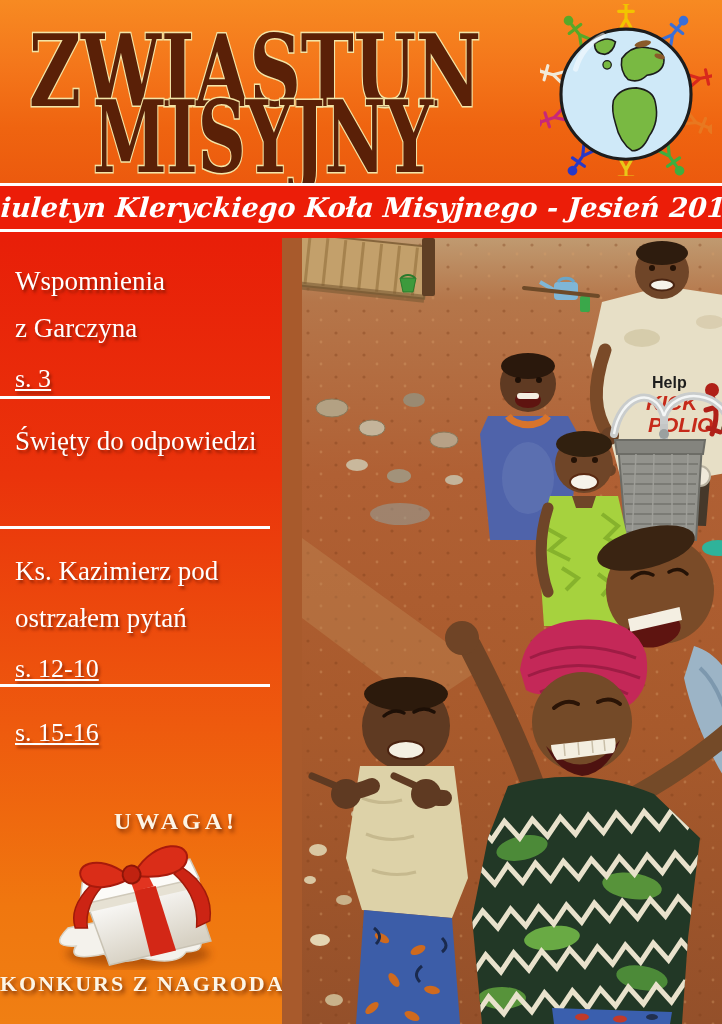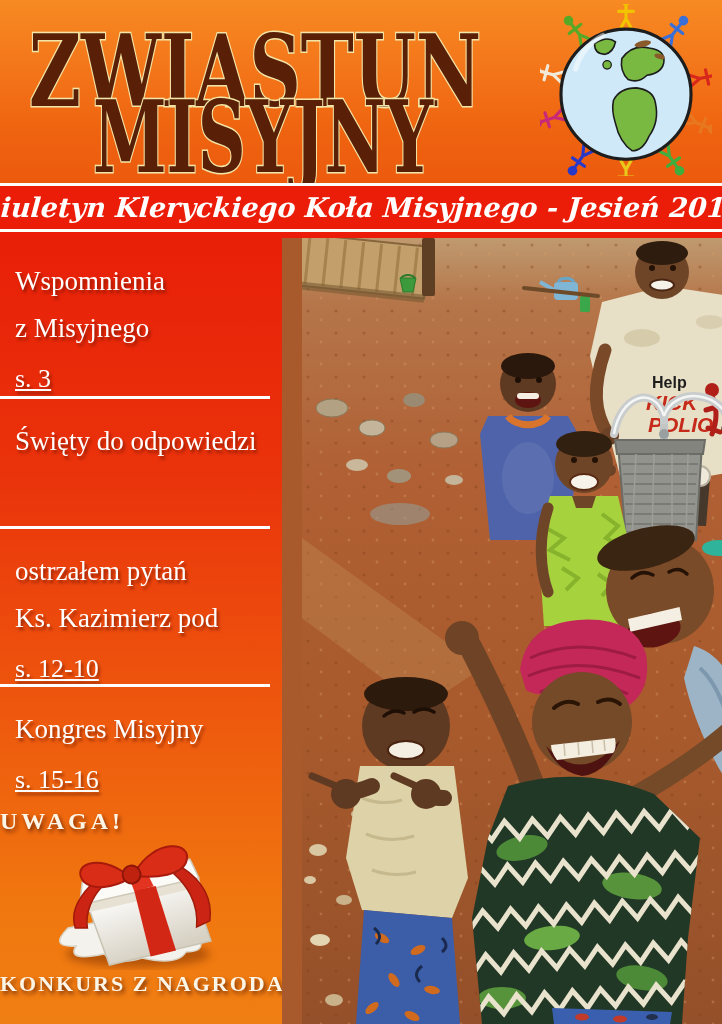--- a/index.html
+++ b/index.html
@@ -22,23 +22,23 @@
   
   .content{position:absolute;top:238px;left:0;width:722px;height:786px;}
   .sidebar{position:absolute;top:0;left:0;width:326px;height:786px;
            background:linear-gradient(180deg,#e81f08 0%,#ea330b 30%,#ee5a0e 62%,#f0770f 85%,#f07f13 100%);}
   .toc-item{position:absolute;left:15px;right:10px;color:#fff;}
   .toc-line{display:block;font-size:27px;line-height:47px;
             text-shadow:2px 3px 3px rgba(104,20,0,.65);}
   .toc-page{display:block;font-size:26px;line-height:30px;margin-top:12px;
             text-shadow:2px 3px 3px rgba(104,20,0,.65);text-decoration:underline;}
   .sep{position:absolute;left:0;width:270px;height:3px;background:#ffffff;}
-  .promo-attn{position:absolute;top:570px;left:0;width:282px;text-align:left;
+  .promo-attn{position:absolute;top:570px;left:0;width:282px;text-align:center;
               font-weight:bold;font-size:24px;letter-spacing:4px;color:#fdf5e6;
-              text-shadow:2px 3px 4px rgba(90,28,4,.8);}
+              text-shadow:2px 3px 4px rgba(90,28,4,.8);padding-left:35px;}
   .gift-wrap{position:absolute;top:602px;left:38px;width:205px;height:130px;}
   .promo-contest{position:absolute;top:733px;left:0;width:282px;text-align:center;
               font-weight:bold;font-size:22px;letter-spacing:2px;color:#fdf5e6;
               text-shadow:2px 3px 4px rgba(90,28,4,.8);white-space:nowrap;}
   .photo{position:absolute;top:0;left:282px;width:440px;height:786px;background:#a85a2c;padding-left:20px;}
 </style>
 </head>
 <body>
 
 <div class="poster">
@@ -89,40 +89,39 @@
 
   <div class="hline l2"></div>
   <div class="redstrip"></div>
 
   <div class="content">
 
     <aside class="sidebar">
 
       <div class="toc-item" style="top:20px">
         <span class="toc-line">Wspomnienia</span>
-        <span class="toc-line">z Misyjnego</span>
+        <span class="toc-line">z Garczyna</span>
         <span class="toc-page">s. 3</span>
       </div>
       <div class="sep" style="top:158px"></div>
 
       <div class="toc-item" style="top:180px">
         <span class="toc-line">Święty do odpowiedzi</span>
         <span class="toc-line"></span>
       </div>
       <div class="sep" style="top:288px"></div>
 
       <div class="toc-item" style="top:310px">
+        <span class="toc-line">Ks. Kazimierz pod</span>
         <span class="toc-line">ostrzałem pytań</span>
-        <span class="toc-line">Ks. Kazimierz pod</span>
         <span class="toc-page">s. 12-10</span>
       </div>
       <div class="sep" style="top:446px"></div>
 
       <div class="toc-item" style="top:468px">
-        <span class="toc-line">Kongres Misyjny</span>
         <span class="toc-line"></span>
         <span class="toc-page">s. 15-16</span>
       </div>
 
       <div class="promo-attn">UWAGA!</div>
 
       <div class="gift-wrap">
         <svg width="205" height="130" viewBox="0 0 205 130">
           <defs>
             <filter id="soft" x="-40%" y="-40%" width="180%" height="180%">

